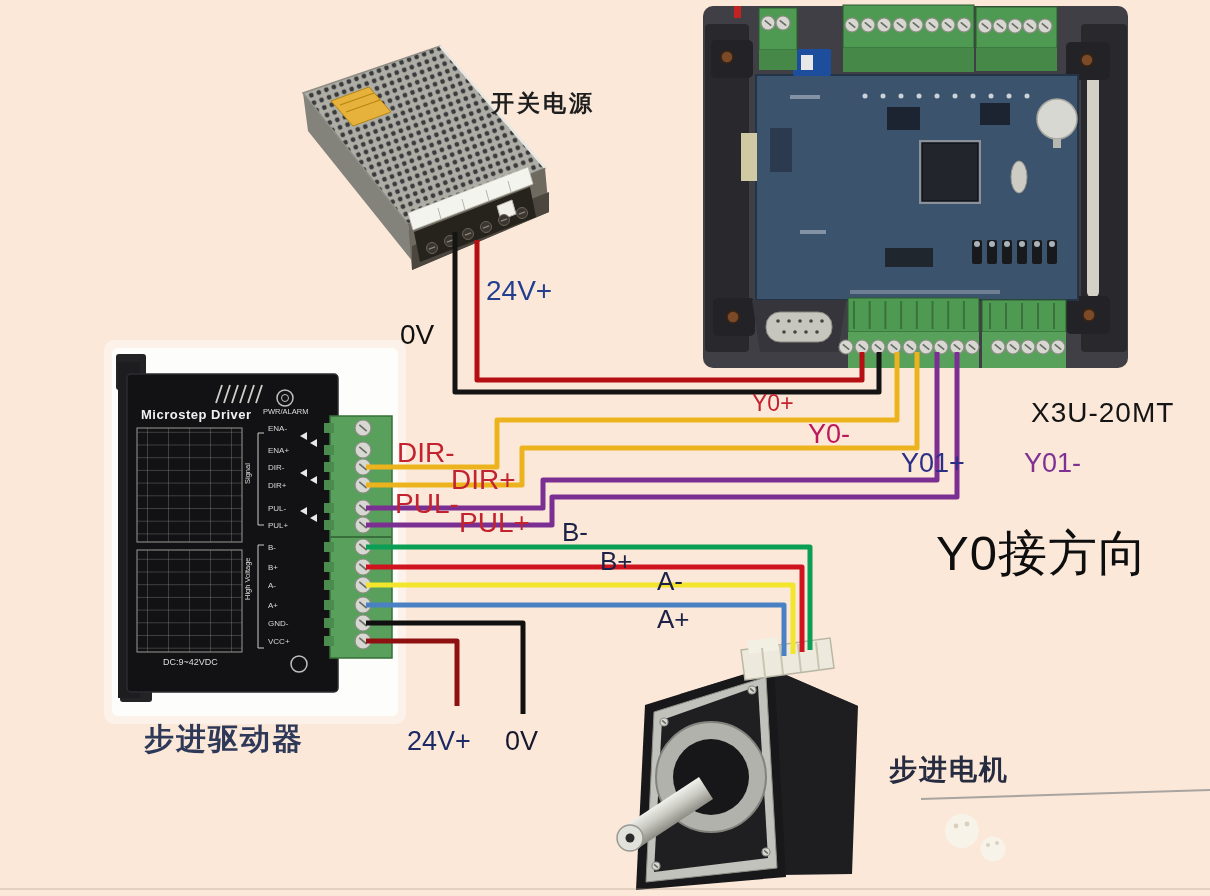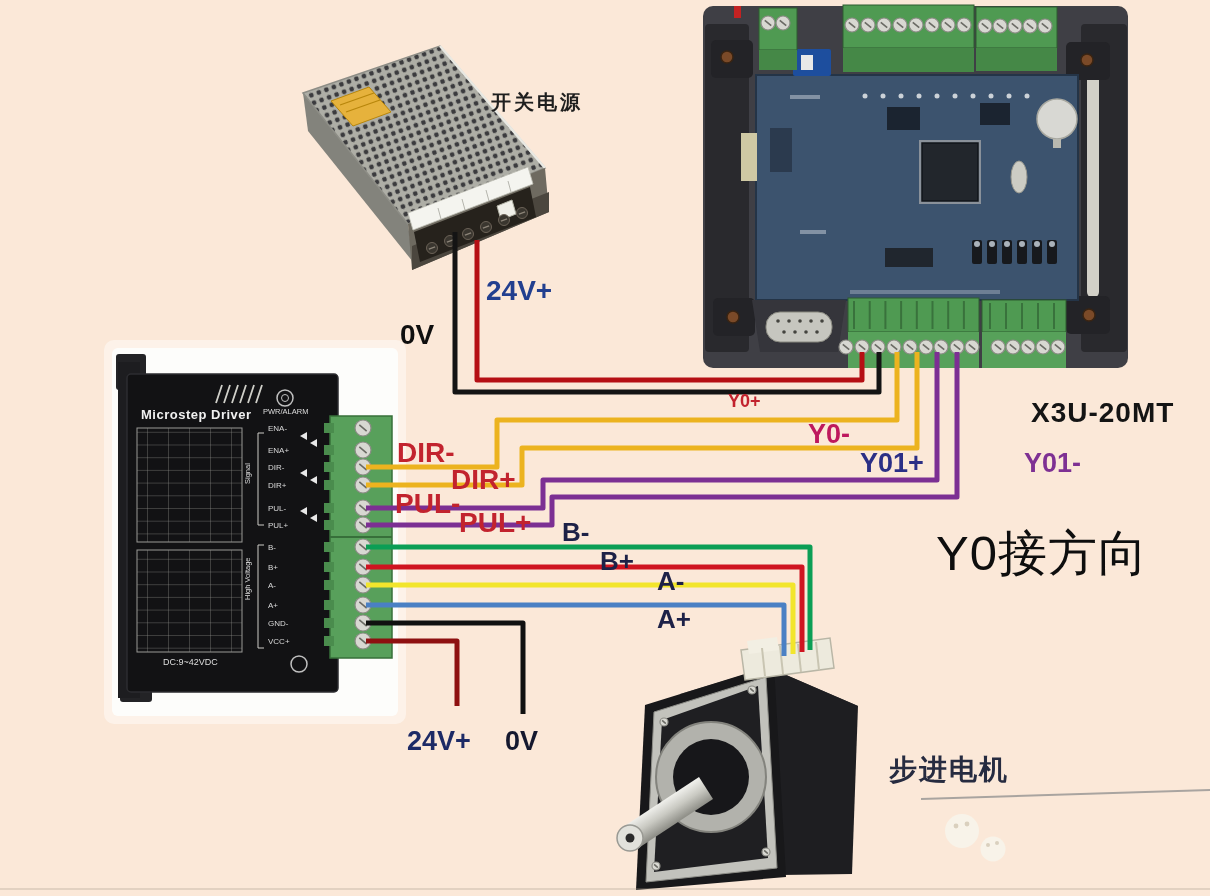--- a/index.html
+++ b/index.html
@@ -1,26 +1,26 @@
 <!DOCTYPE html>
 <html><head>
 <meta charset="utf-8">
 <style>
   html,body{margin:0;padding:0;background:#fbe8d8;}
   .stage{position:relative;width:1210px;height:896px;overflow:hidden;background:#fbe8d8;
          font-family:"Liberation Sans","DejaVu Sans",sans-serif;}
   svg.layer{position:absolute;left:0;top:0;z-index:1;}
-  .lbl{position:absolute;z-index:2;font-weight:700;white-space:nowrap;line-height:1;}
-  #lbl-psu{left:491px;top:92px;font-size:20px;font-weight:600;color:#1e1e1e;letter-spacing:3px;}
+  .lbl{position:absolute;z-index:2;font-weight:400;white-space:nowrap;line-height:1;}
+  #lbl-psu{left:491px;top:92px;font-size:23px;font-weight:600;color:#1e1e1e;letter-spacing:3px;}
   #lbl-24v-top{left:486px;top:277px;font-size:28px;color:#223f8f;}
   #lbl-0v-top{left:400px;top:321px;font-size:28px;color:#0f0f0f;}
   #lbl-x3u{left:1031px;top:399px;font-size:28px;color:#141414;letter-spacing:1px;}
-  #lbl-y0p{left:728px;top:392px;font-size:18px;color:#c2232e;}
+  #lbl-y0p{left:752px;top:392px;font-size:23px;color:#c2232e;}
   #lbl-y0m{left:808px;top:421px;font-size:27px;color:#be185d;}
-  #lbl-y01p{left:860px;top:450px;font-size:27px;color:#2b2f86;}
+  #lbl-y01p{left:901px;top:450px;font-size:27px;color:#2b2f86;}
   #lbl-y01m{left:980px;top:450px;font-size:27px;color:#7e3093;margin-left:44px;}
   #lbl-dirm{left:397px;top:439px;font-size:28px;color:#c2232e;}
   #lbl-dirp{left:451px;top:466px;font-size:28px;color:#c2232e;}
   #lbl-pulm{left:395px;top:490px;font-size:28px;color:#c2232e;}
   #lbl-pulp{left:459px;top:509px;font-size:28px;color:#c2232e;}
   #lbl-bm{left:562px;top:519px;font-size:26px;color:#1d2147;}
   #lbl-bp{left:600px;top:548px;font-size:26px;color:#1d2147;}
   #lbl-am{left:657px;top:568px;font-size:26px;color:#1d2147;}
   #lbl-ap{left:657px;top:606px;font-size:26px;color:#1d2147;}
   #lbl-24v-bot{left:407px;top:728px;font-size:27px;color:#1d2a66;}
@@ -513,18 +513,19 @@
 <div class="lbl" id="lbl-dirm">DIR-</div>
 <div class="lbl" id="lbl-dirp">DIR+</div>
 <div class="lbl" id="lbl-pulm">PUL-</div>
 <div class="lbl" id="lbl-pulp">PUL+</div>
 <div class="lbl" id="lbl-bm">B-</div>
 <div class="lbl" id="lbl-bp">B+</div>
 <div class="lbl" id="lbl-am">A-</div>
 <div class="lbl" id="lbl-ap">A+</div>
 <div class="lbl" id="lbl-24v-bot">24V+</div>
 <div class="lbl" id="lbl-0v-bot">0V</div>
+<div class="lbl" id="lbl-driver">步进驱动器</div>
 <div class="lbl" id="lbl-motor">步进电机</div>
 <div id="note">
   <div>Y0接方向</div>
 </div>
 
 </div>
 
 </body></html>

